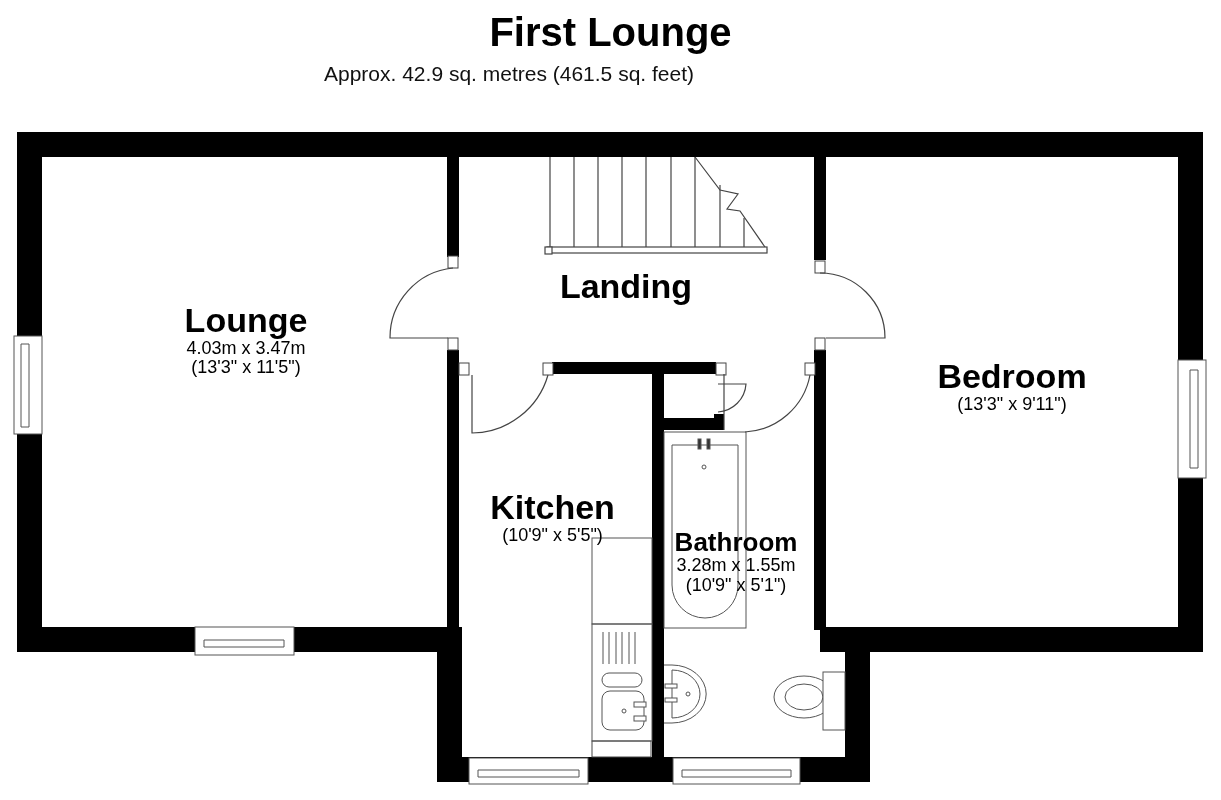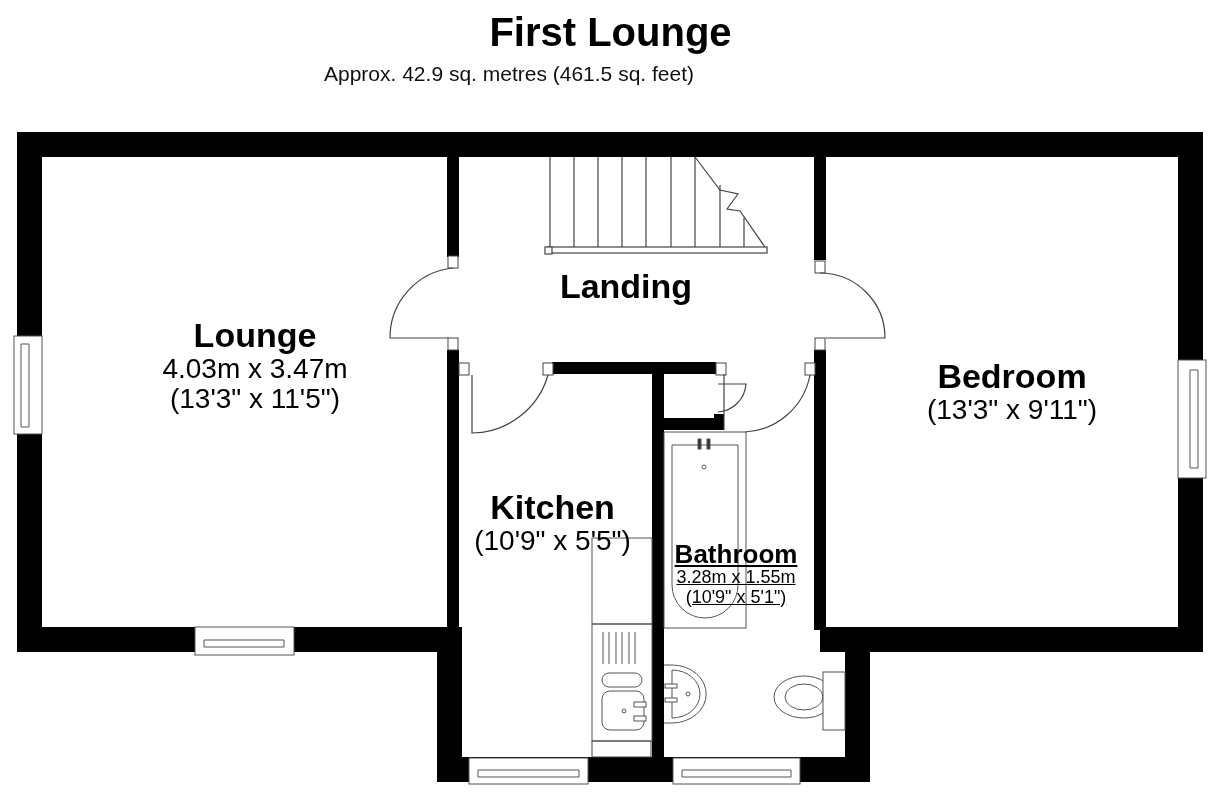--- a/index.html
+++ b/index.html
@@ -2,21 +2,21 @@
 <html><head>
 <meta charset="utf-8">
 <style>
   html, body { margin: 0; padding: 0; background: #ffffff; }
   body { width: 1221px; height: 800px; position: relative; overflow: hidden; font-family: "Liberation Sans", sans-serif; }
   .title { position: absolute; left: 0; width: 1221px; top: 10px; text-align: center; font-weight: bold; font-size: 40px; color: #000; }
   .subtitle { position: absolute; left: 0; width: 1018px; top: 62px; text-align: center; font-size: 21px; color: #111; }
   svg.plan { position: absolute; left: 0; top: 0; }
   .room-label { position: absolute; text-align: center; color: #000; line-height: 1.08; }
   .room-name { font-weight: bold; font-size: 34px; display: block; }
-  .room-dim { font-size: 28px; display: block; }
+  .room-dim { font-size: 18px; display: block; }
   .room-label.small .room-name { font-size: 26px; }
   .room-label.small .room-dim { font-size: 18px; }
 </style>
 </head>
 <body>
 
 <div class="title">First Lounge</div>
 <div class="subtitle">Approx. 42.9 sq. metres (461.5 sq. feet)</div>
 
 <svg class="plan" width="1221" height="800" viewBox="0 0 1221 800" xmlns="http://www.w3.org/2000/svg">
@@ -174,37 +174,37 @@
       <rect x="665" y="698" width="12" height="4" fill="#fff"></rect>
     </g>
     <g>
       <ellipse cx="804" cy="697" rx="30" ry="21"></ellipse>
       <ellipse cx="804" cy="697" rx="19" ry="13"></ellipse>
       <rect x="823" y="672" width="22" height="58" fill="#fff"></rect>
     </g>
   </g>
 </svg>
 
-<div class="room-label" style="left:125px; top:302px; width:260px;margin-top:15px;">
+<div class="room-label" style="left:116px; top:302px; width:260px;">
   <span class="room-name">Lounge</span>
   <span class="room-dim">4.03m x 3.47m</span>
   <span class="room-dim">(13'3" x 11'5")</span>
 </div>
 
 <div class="room-label" style="left:526px; top:268px; width:200px;">
   <span class="room-name">Landing</span>
 </div>
 
 <div class="room-label" style="left:882px; top:358px; width:260px;">
   <span class="room-name">Bedroom</span>
   <span class="room-dim">(13'3" x 9'11")</span>
 </div>
 
 <div class="room-label" style="left:440px; top:489px; width:225px;">
   <span class="room-name">Kitchen</span>
   <span class="room-dim">(10'9" x 5'5")</span>
 </div>
 
-<div class="room-label small" style="left:656px; top:540px; width:160px;text-decoration:underline;">
+<div class="room-label small" style="left:656px; top:528px; width:160px;">
   <span class="room-name">Bathroom</span>
   <span class="room-dim">3.28m x 1.55m</span>
   <span class="room-dim">(10'9" x 5'1")</span>
 </div>
 
 </body></html>

